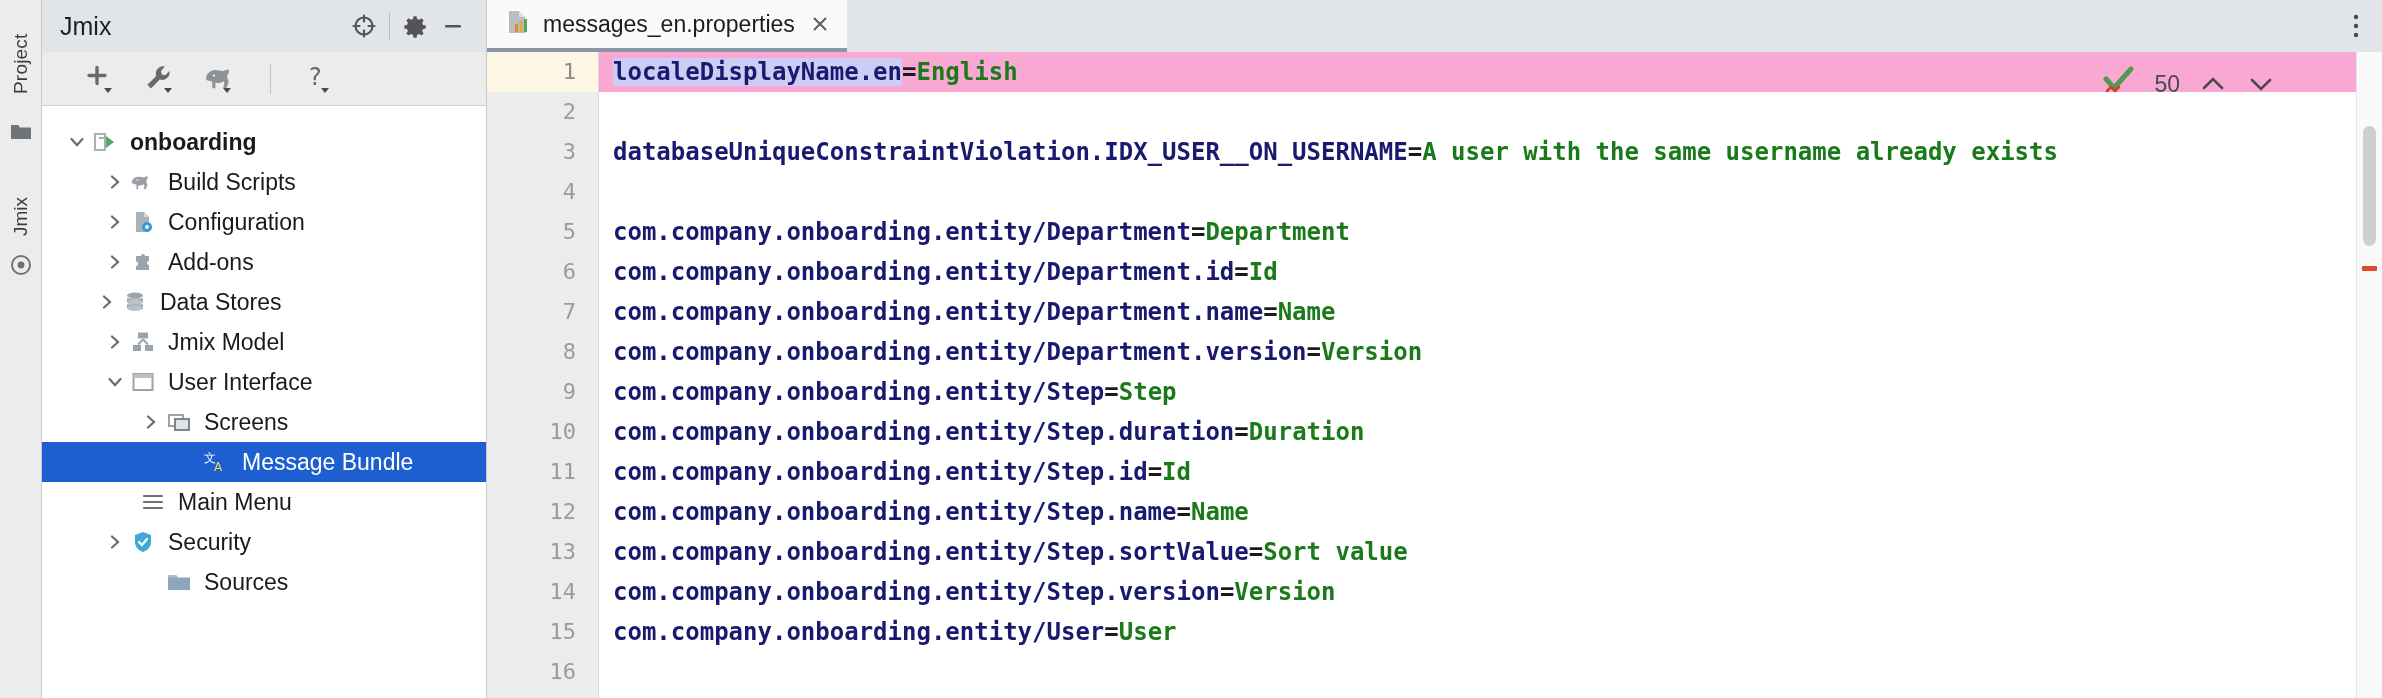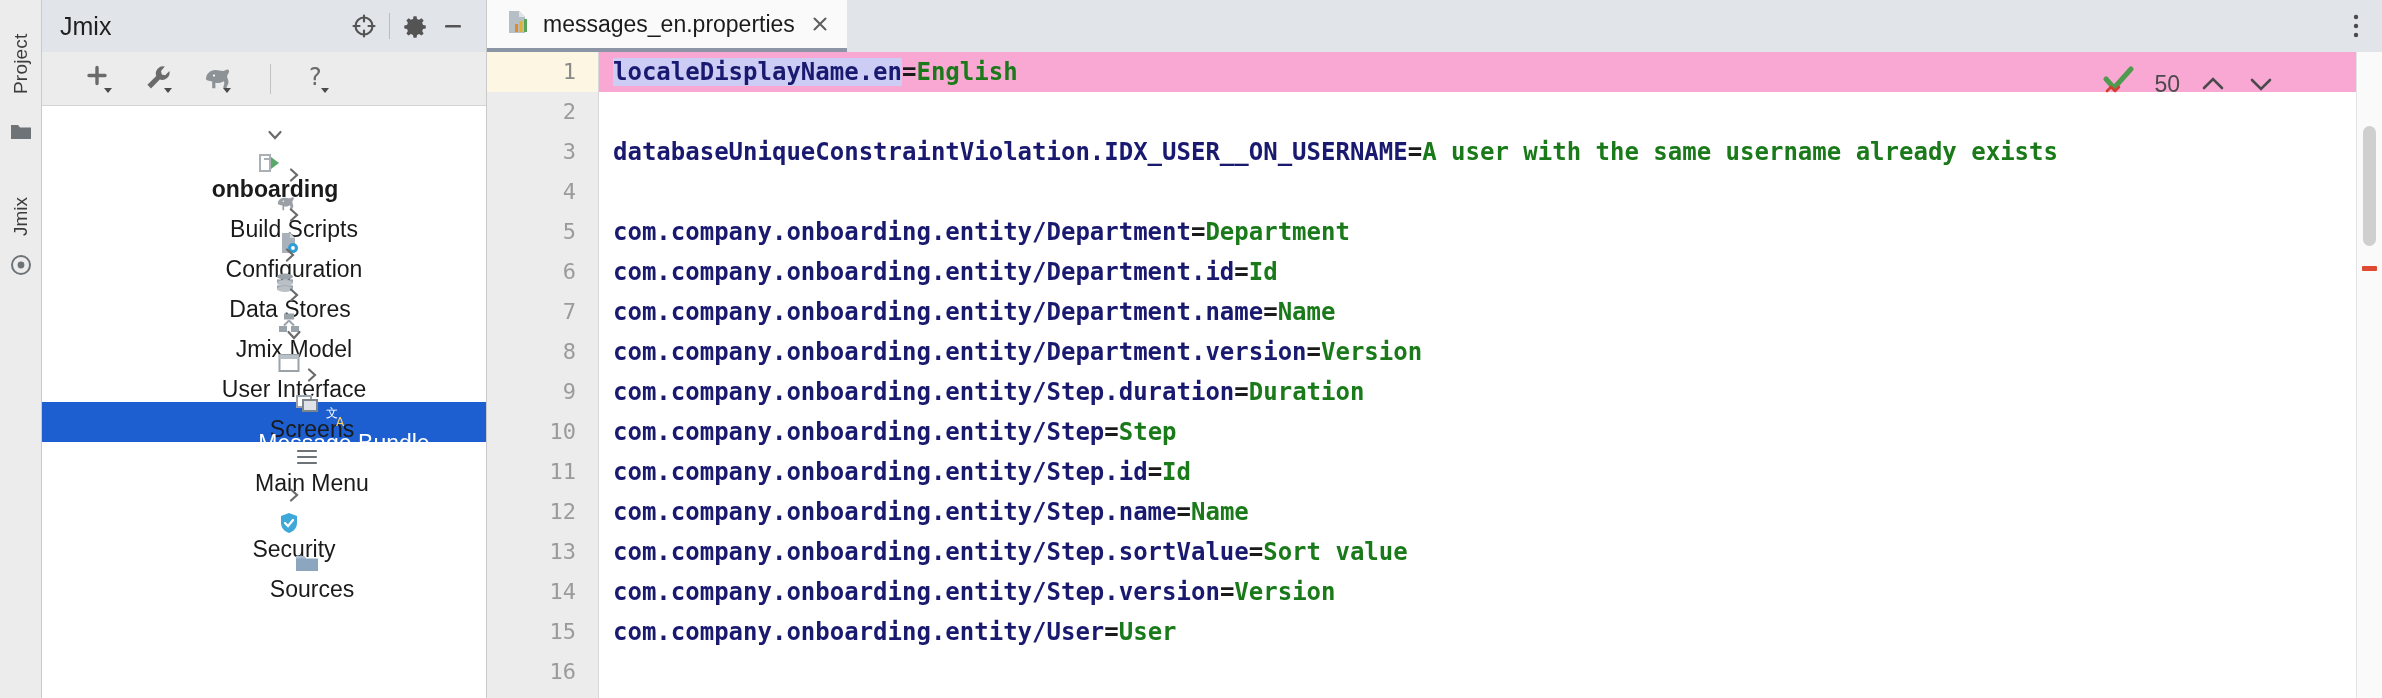--- a/index.html
+++ b/index.html
@@ -55,21 +55,21 @@
     display: flex; align-items: center; padding-left: 38px; gap: 18px;
     flex: 0 0 54px;
   }
   .tb-btn { width: 42px; height: 40px; display: flex;
     align-items: center; justify-content: center; position: relative; }
   .tb-div { width: 1px; height: 30px; background: #c2c2c2; margin: 0 10px; }
 
   .tree { padding-top: 16px; flex: 1; overflow: hidden; background: #fff; }
   .node {
     display: flex; align-items: center; height: 40px;
-    font-size: 23px; color: #1a1a1a; white-space: nowrap; flex-direction: column;
+    font-size: 23px; color: #1a1a1a; white-space: nowrap;
   }
   .node.sel { background: #1d5fd0; color: #ffffff; }
   .arrow { width: 26px; height: 26px; display: flex;
     align-items: center; justify-content: center; flex: 0 0 26px; }
   .arrow-sp { width: 26px; flex: 0 0 26px; }
   .nicon { width: 30px; height: 26px; display: flex; align-items: center;
     justify-content: center; margin-right: 10px; flex: 0 0 30px; }
   .nlabel { line-height: 1; }
   .bold { font-weight: bold; }
 
@@ -268,20 +268,33 @@
           <svg width="24" height="24" viewBox="0 0 24 24">
             <path d="M5 2h8l5 5v15H5z" fill="#a9b2ba"></path>
             <path d="M13 2l5 5h-5z" fill="#cfd6dc"></path>
             <circle cx="16" cy="17" r="5" fill="#2f9dd6"></circle>
             <circle cx="16" cy="17" r="1.9" fill="#fff"></circle>
           </svg>
         </span>
         <span class="nlabel">Configuration</span>
       </div>
 
+      <div class="node" style="padding-left:60px">
+        <span class="arrow">
+          <svg width="18" height="18" viewBox="0 0 18 18">
+              <path d="M6 3.5l6 5.5-6 5.5" fill="none" stroke="#6b6b6b" stroke-width="2.2" stroke-linecap="round"></path>
+            </svg>
+        </span>
+        <span class="nicon">
+          <svg width="24" height="24" viewBox="0 0 24 24">
+            <path d="M5 6h5a2 2 0 114 0h4v5a2 2 0 100 4v5H5v-4a2.2 2.2 0 100-4.4z" fill="#9aa2aa"></path>
+          </svg>
+        </span>
+        <span class="nlabel">Add-ons</span>
+      </div>
 
       <div class="node" style="padding-left:52px">
         <span class="arrow">
           <svg width="18" height="18" viewBox="0 0 18 18">
               <path d="M6 3.5l6 5.5-6 5.5" fill="none" stroke="#6b6b6b" stroke-width="2.2" stroke-linecap="round"></path>
             </svg>
         </span>
         <span class="nicon">
           <svg width="24" height="24" viewBox="0 0 24 24">
             <ellipse cx="12" cy="5.5" rx="8" ry="3" fill="#9aa2aa"></ellipse>
@@ -465,25 +478,25 @@
 
         <div class="cline">
           <span class="k">com.company.onboarding.entity/Department.name</span><span class="eq">=</span><span class="v">Name</span>
         </div>
 
         <div class="cline">
           <span class="k">com.company.onboarding.entity/Department.version</span><span class="eq">=</span><span class="v">Version</span>
         </div>
 
         <div class="cline">
+          <span class="k">com.company.onboarding.entity/Step</span><span class="eq">=</span><span class="v">Step</span>
+        </div>
+
+        <div class="cline">
           <span class="k">com.company.onboarding.entity/Step.duration</span><span class="eq">=</span><span class="v">Duration</span>
-        </div>
-
-        <div class="cline">
-          <span class="k">com.company.onboarding.entity/Step</span><span class="eq">=</span><span class="v">Step</span>
         </div>
 
         <div class="cline">
           <span class="k">com.company.onboarding.entity/Step.id</span><span class="eq">=</span><span class="v">Id</span>
         </div>
 
         <div class="cline">
           <span class="k">com.company.onboarding.entity/Step.name</span><span class="eq">=</span><span class="v">Name</span>
         </div>
 

